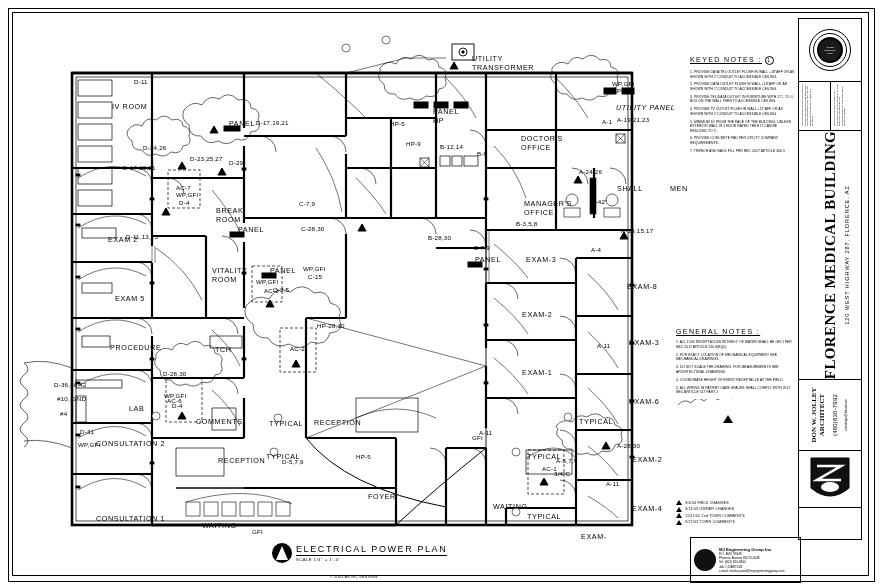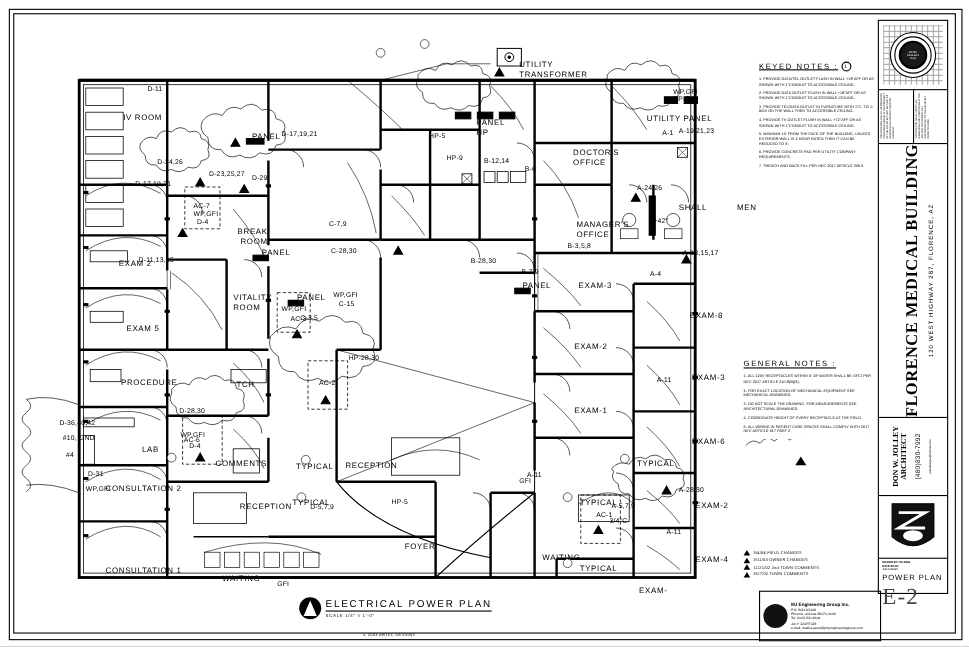--- a/index.html
+++ b/index.html
@@ -404,21 +404,21 @@
     </svg>
 
     <div id="roomlabels">
         <div class="rlabel" style="left: 96px; top: 84px;">IV ROOM</div>
         <div class="rlabel" style="left: 92px; top: 217px;">EXAM 2</div>
         <div class="rlabel" style="left: 99px; top: 276px;">EXAM 5</div>
         <div class="rlabel" style="left: 94px; top: 325px;">PROCEDURE</div>
         <div class="rlabel" style="left: 113px; top: 386px;">LAB</div>
         <div class="rlabel" style="left: 80px; top: 421px;">CONSULTATION 2</div>
         <div class="rlabel" style="left: 80px; top: 496px;">CONSULTATION 1</div>
-        <div class="rlabel" style="left: 200px; top: 188px; text-align: right;">BREAK<br>ROOM</div>
+        <div class="rlabel" style="left: 200px; top: 188px;">BREAK<br>ROOM</div>
         <div class="rlabel" style="left: 196px; top: 248px;">VITALITY<br>ROOM</div>
         <div class="rlabel" style="left: 199px; top: 327px;">TCH</div>
         <div class="rlabel" style="left: 180px; top: 399px;">COMMENTS</div>
         <div class="rlabel" style="left: 202px; top: 438px;">RECEPTION</div>
         <div class="rlabel" style="left: 186px; top: 503px;">WAITING</div>
         <div class="rlabel" style="left: 320px; top: 474px; padding-left: 32px;">FOYER</div>
         <div class="rlabel" style="left: 298px; top: 400px;">RECEPTION</div>
         <div class="rlabel" style="left: 253px; top: 401px;">TYPICAL</div>
         <div class="rlabel" style="left: 250px; top: 434px;">TYPICAL</div>
         <div class="rlabel" style="left: 511px; top: 434px;">TYPICAL</div>
@@ -437,21 +437,21 @@
         <div class="rlabel" style="left: 613px; top: 379px;">EXAM-6</div>
         <div class="rlabel" style="left: 616px; top: 437px;">EXAM-2</div>
         <div class="rlabel" style="left: 616px; top: 486px;">EXAM-4</div>
         <div class="rlabel" style="left: 565px; top: 514px;">EXAM-</div>
         <div class="rlabel" style="left: 456px; top: 36px;">UTILITY<br>TRANSFORMER</div>
         <div class="rlabel" style="left: 417px; top: 89px;">PANEL<br>HP</div>
         <div class="rlabel" style="left: 213px; top: 101px;">PANEL</div>
         <div class="rlabel" style="left: 222px; top: 207px;">PANEL</div>
         <div class="rlabel" style="left: 254px; top: 248px;">PANEL</div>
         <div class="rlabel" style="left: 459px; top: 237px;">PANEL</div>
-        <div class="rlabel" style="left: 572px; top: 85px;">UTILITY PANEL</div>
+        <div class="rlabel" style="left: 600px; top: 85px; font-style: italic;">UTILITY PANEL</div>
       </div>
 
     <div id="ckts">
         <div class="ckt" style="left: 118px; top: 60px;">D-11</div>
         <div class="ckt" style="left: 127px; top: 126px;">D-24,26</div>
         <div class="ckt" style="left: 107px; top: 146px;">D-17,19,21</div>
         <div class="ckt" style="left: 110px; top: 215px;">D-11,13,15</div>
         <div class="ckt" style="left: 174px; top: 137px;">D-23,25,27</div>
         <div class="ckt" style="left: 213px; top: 141px;">D-29</div>
         <div class="ckt" style="left: 240px; top: 101px;">D-17,19,21</div>
@@ -603,21 +603,14 @@
     </div>
 
     <div class="tb-logo">
       <svg width="46" height="50" viewBox="0 0 46 50">
         <path d="M4 4 H42 V34 Q23 50 4 34 Z" fill="#111" stroke="#000"></path>
         <path d="M10 12 L34 12 L10 26 L34 26" stroke="#fff" stroke-width="2.6" fill="none"></path>
         <ellipse cx="23" cy="33" rx="9" ry="5" fill="#fff"></ellipse>
       </svg>
     </div>
 
-    <div class="tb-meta">
-      <div class="meta-line">DRAWN BY: MJ ENG.</div>
-      <div class="meta-line">DATE:9/5/02</div>
-      <div class="meta-lbl">JOB NUMBER</div>
-      <div class="sheet-title">POWER PLAN</div>
-      <div class="sheet-num">E-2</div>
-    </div>
   </div>
 </div>
 
 </body></html>

